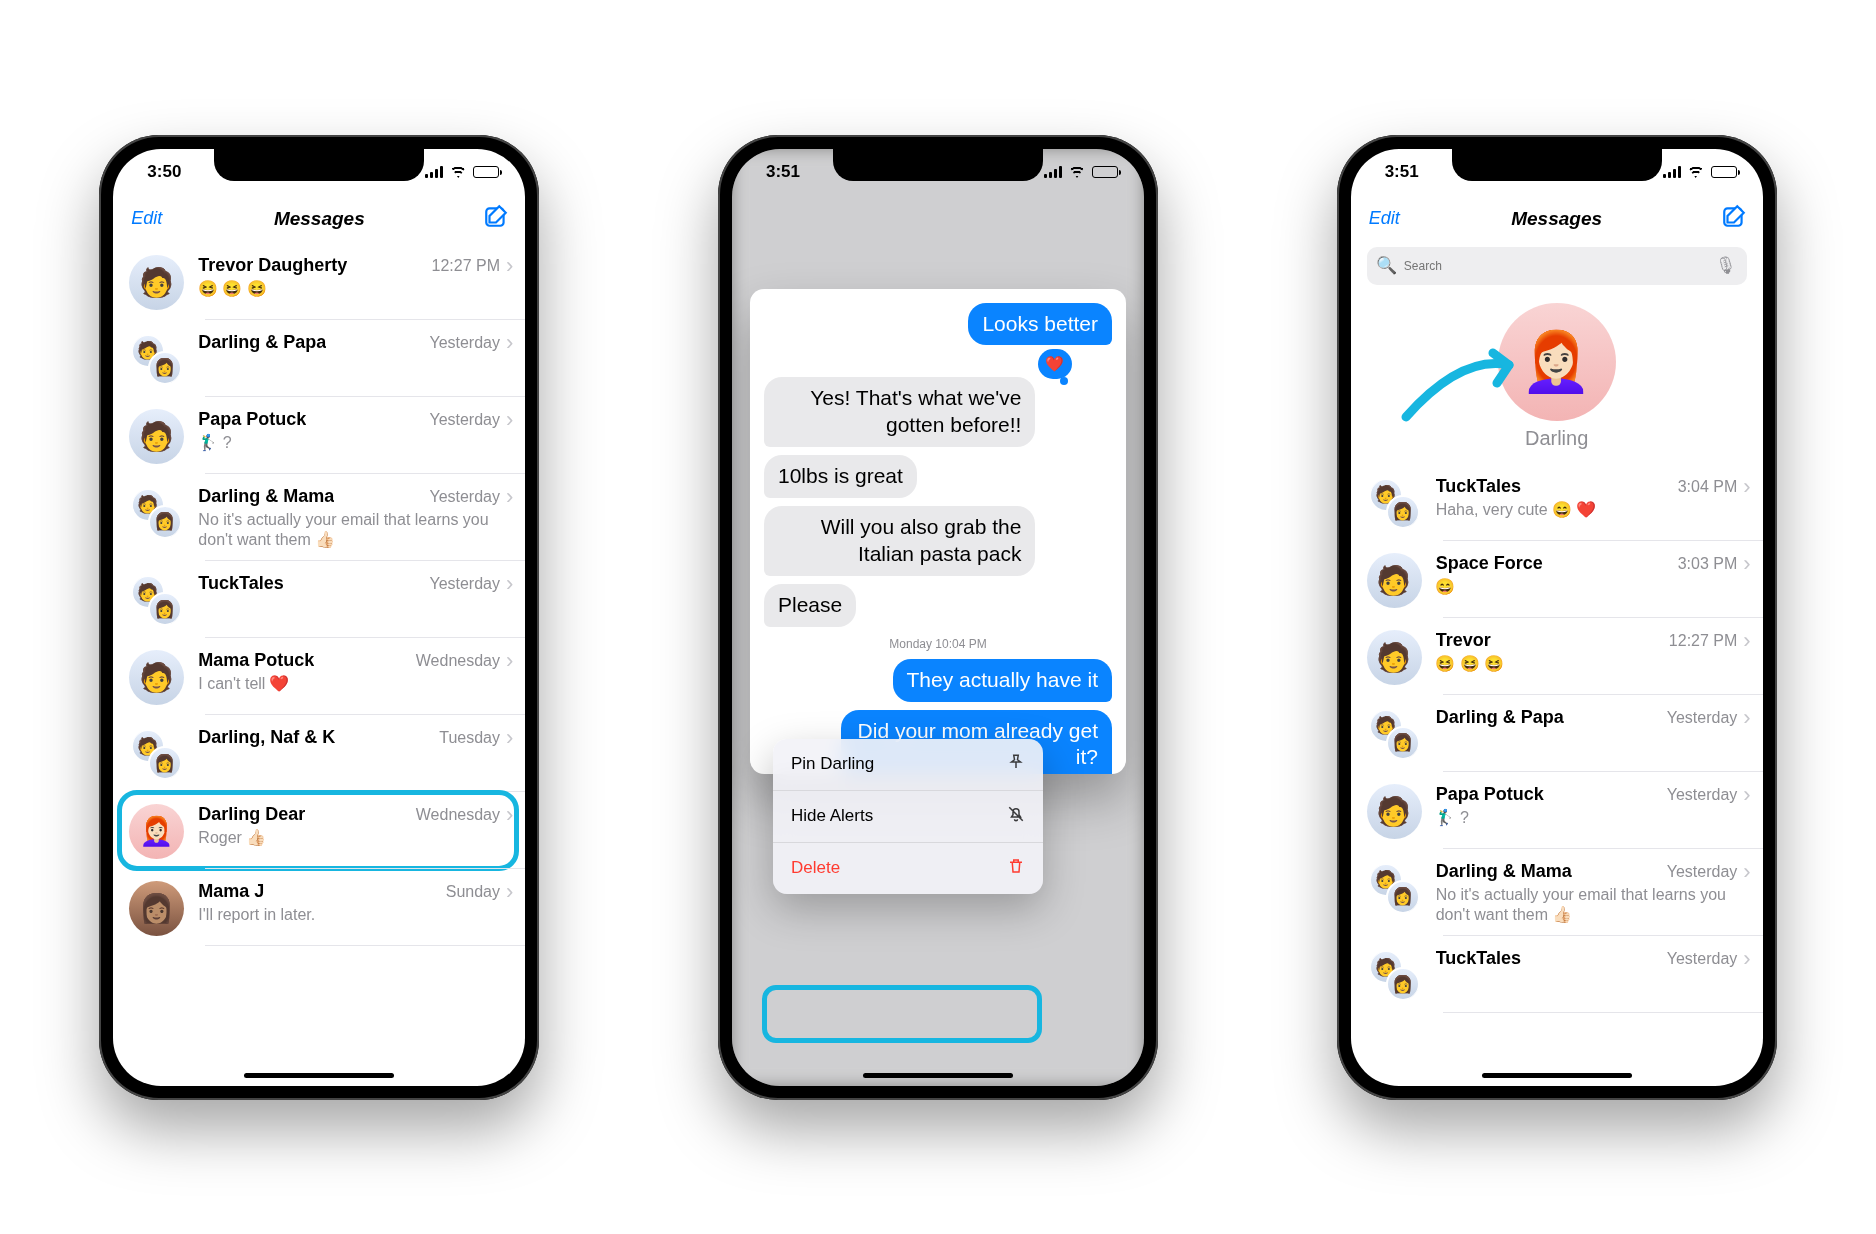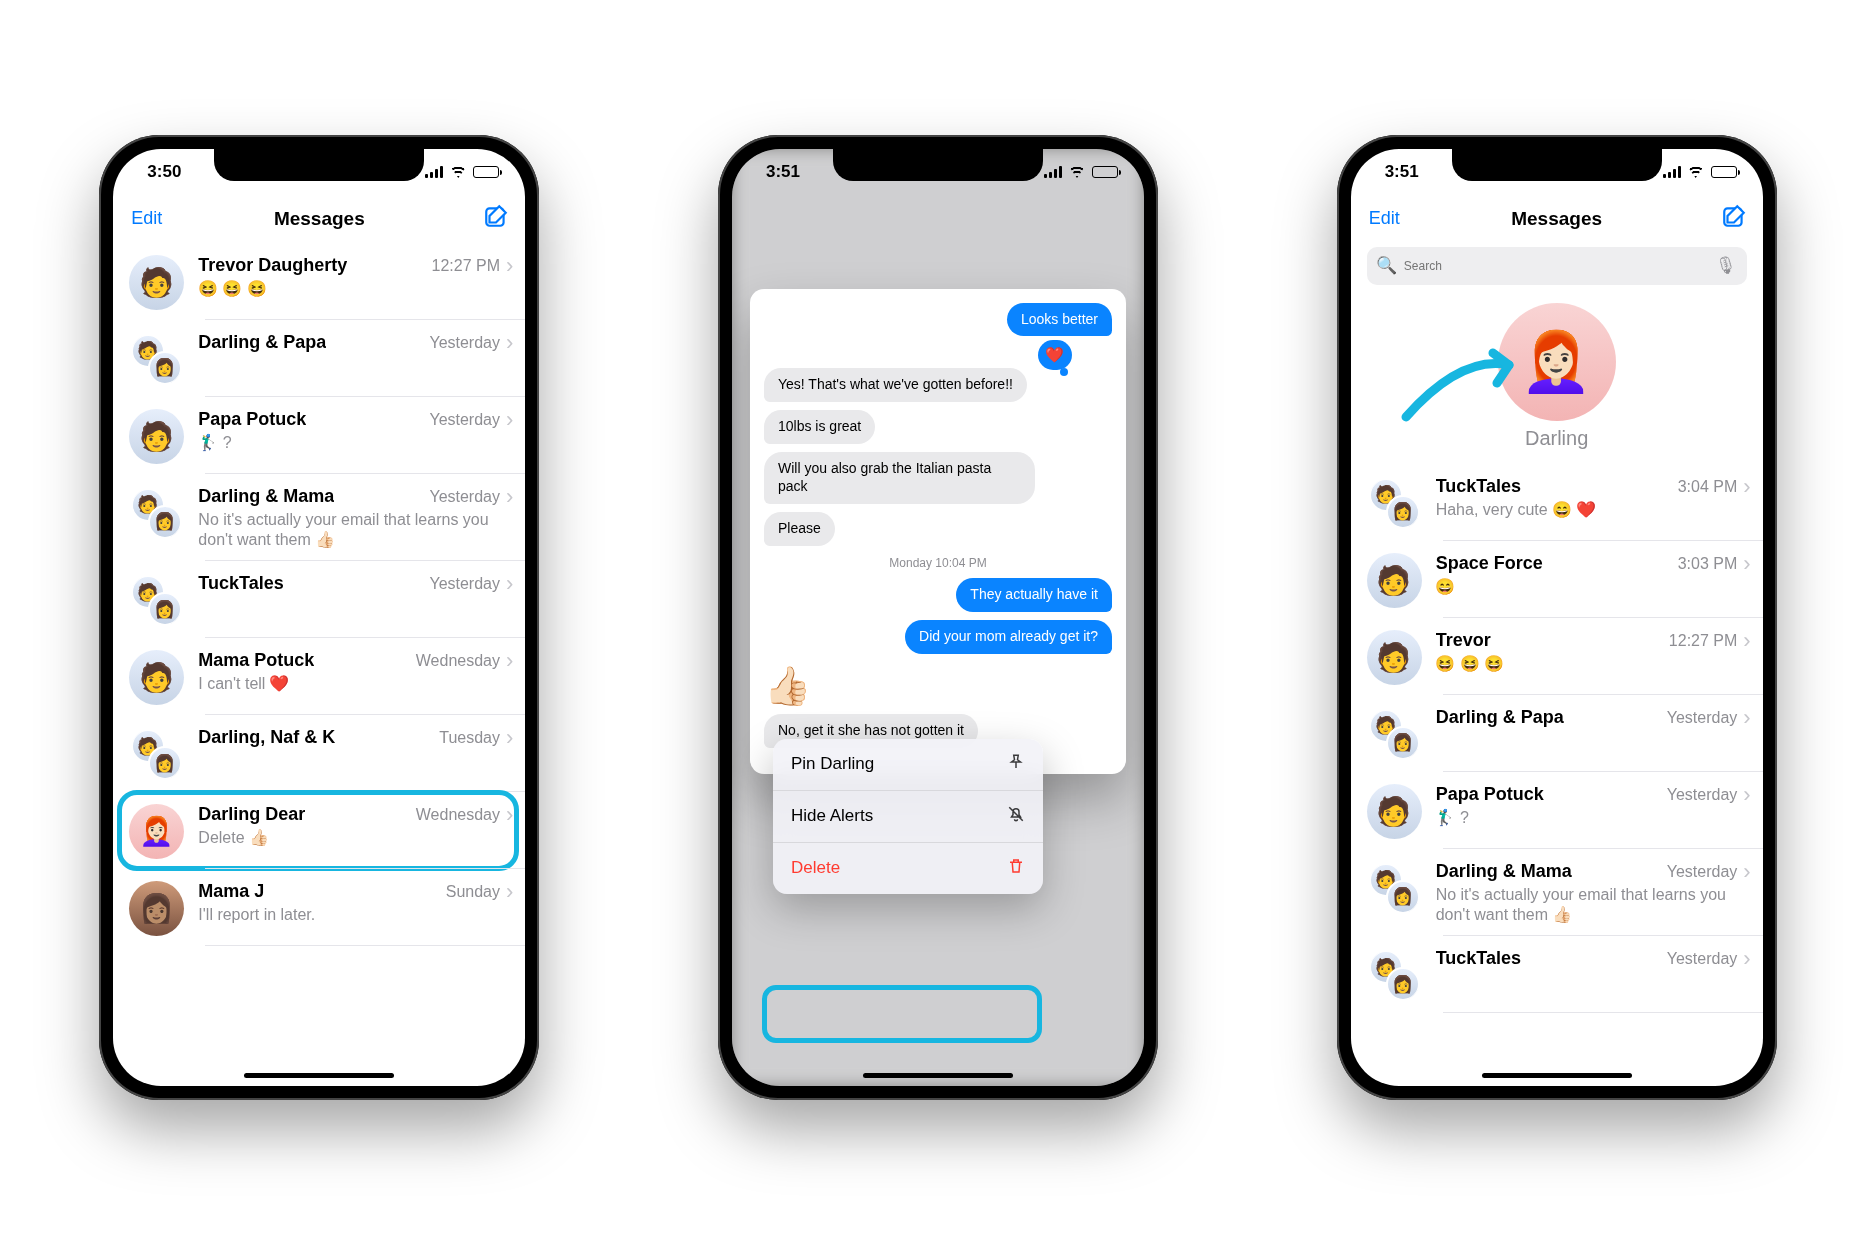--- a/index.html
+++ b/index.html
@@ -88,20 +88,21 @@
   }
   .battery .fill { height:100%; width:15%; background:#ff3b30; border-radius:2px 0 0 2px; }
 
   
   .nav-bar {
     height: 48px;
     display: flex;
     align-items: center;
     justify-content: space-between;
     padding: 0 18px;
+    font-style: italic;
   }
   .nav-title { font-size: 19px; font-weight: 600; flex: 1; text-align: center; }
   .nav-btn { color: #007aff; font-size: 18px; min-width: 50px; }
   .nav-btn.right { text-align: right; }
   .compose {
     width: 24px; height: 24px; position: relative; display: inline-block;
   }
   .compose svg { width: 26px; height:26px; stroke:#007aff; fill:none; stroke-width:2; }
 
   
@@ -197,22 +198,23 @@
     padding: 10px 14px 14px;
     display:flex; flex-direction:column;
     overflow:hidden;
   }
   .msg-row { display:flex; margin: 4px 0;}
   .msg-row.right { justify-content:flex-end; }
   .bubble {
     max-width: 78%;
     padding: 8px 14px;
     border-radius: 18px;
-    font-size: 14px;
+    font-size: 21px;
     line-height: 1.28;
+    text-align: right;
   }
   .bubble.in { background:#e9e9eb; color:#000; border-bottom-left-radius:6px;}
   .bubble.out { background:#0a84ff; color:#fff; border-bottom-right-radius:6px;}
   .tapback {
     align-self:flex-end; position:relative; margin-bottom:-6px; margin-right: 40px;
   }
   .tapback .tb {
     width:34px;height:30px;background:#0a84ff;border-radius:16px;
     display:flex;align-items:center;justify-content:center;color:#fff;font-size:15px;
     position:relative;
@@ -388,21 +390,21 @@
         <div class="row" style="position: relative;">
           <div class="avatar pink">👩🏻‍🦰</div>
           <div class="row-body">
             <div class="row-top">
               <span class="row-name">Darling Dear</span>
               <span class="row-meta">
                 <span>Wednesday</span>
                 <span class="chev">›</span>
               </span>
             </div>
-            <div class="row-preview">Delete 👍🏻</div>
+            <div class="row-preview">Roger 👍🏻</div>
           </div>
           <div class="highlight-ring" style="inset: -2px 6px -2px 4px;"></div>
         </div>
         <div class="row">
           <div class="avatar photo">👩🏽</div>
           <div class="row-body">
             <div class="row-top">
               <span class="row-name">Mama J</span>
               <span class="row-meta">
                 <span>Sunday</span>

